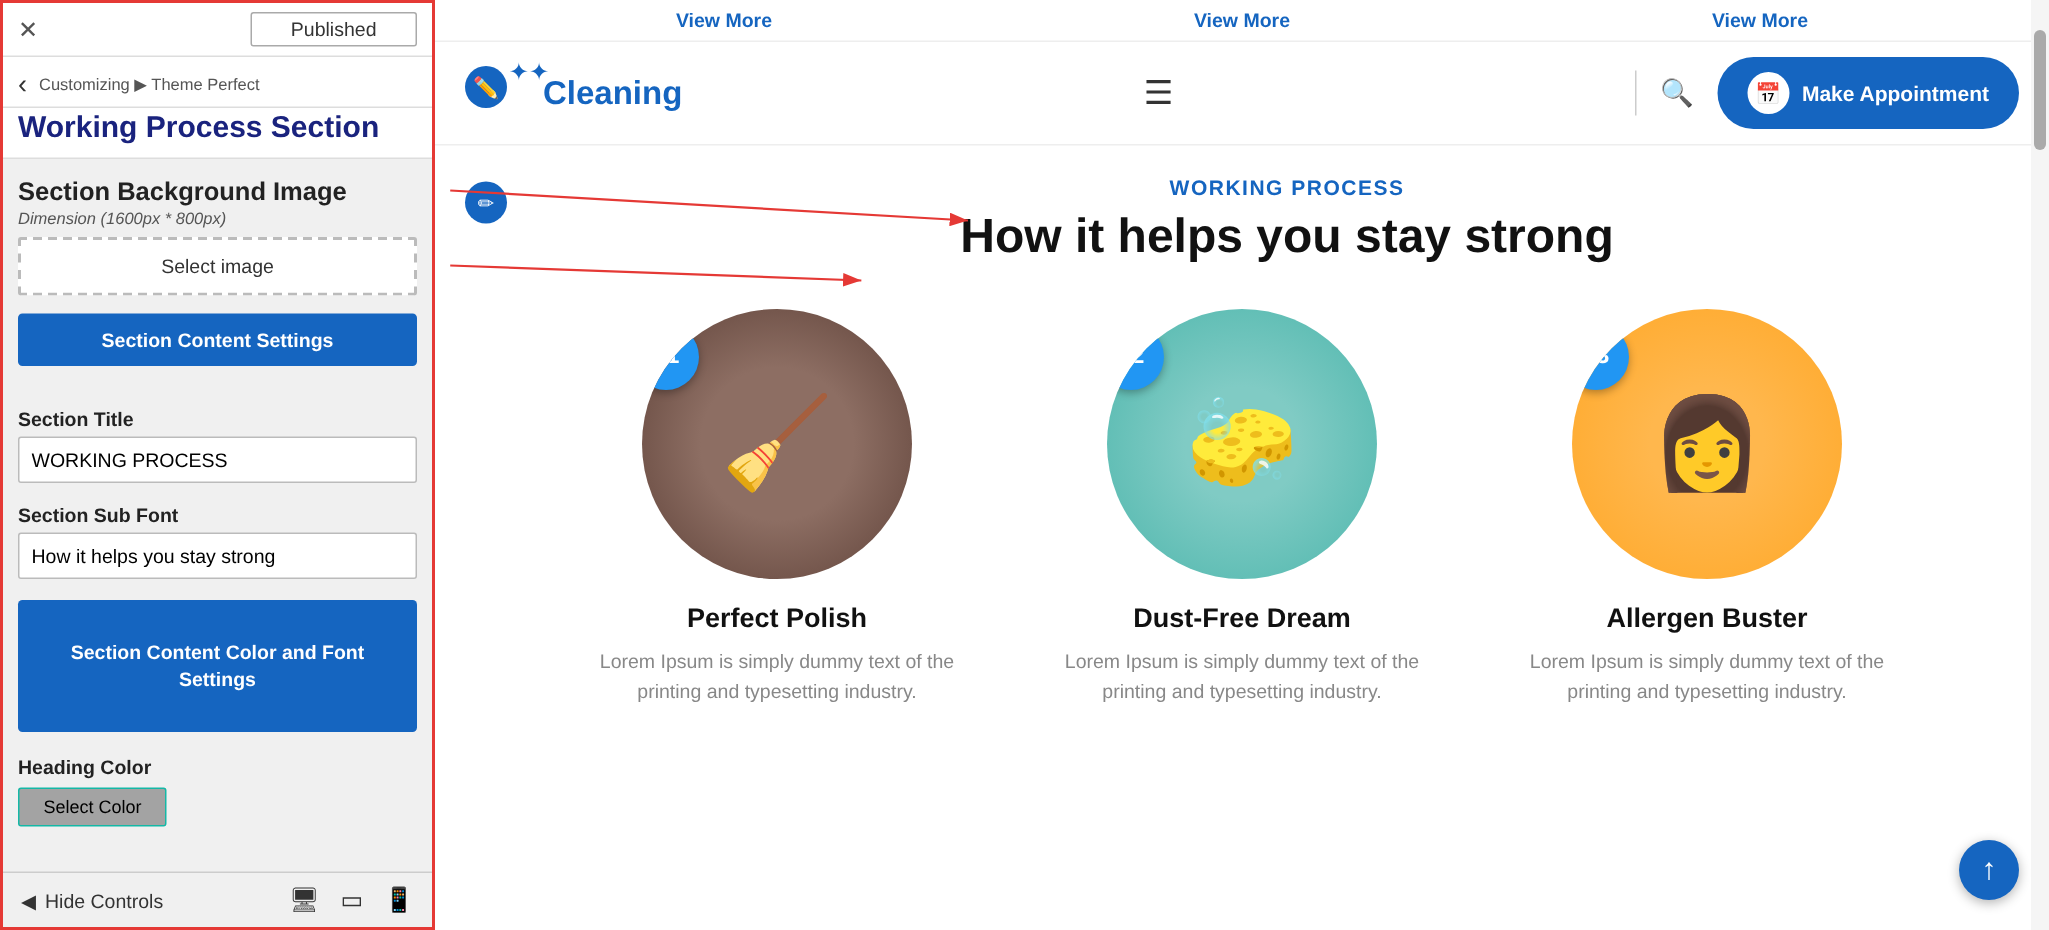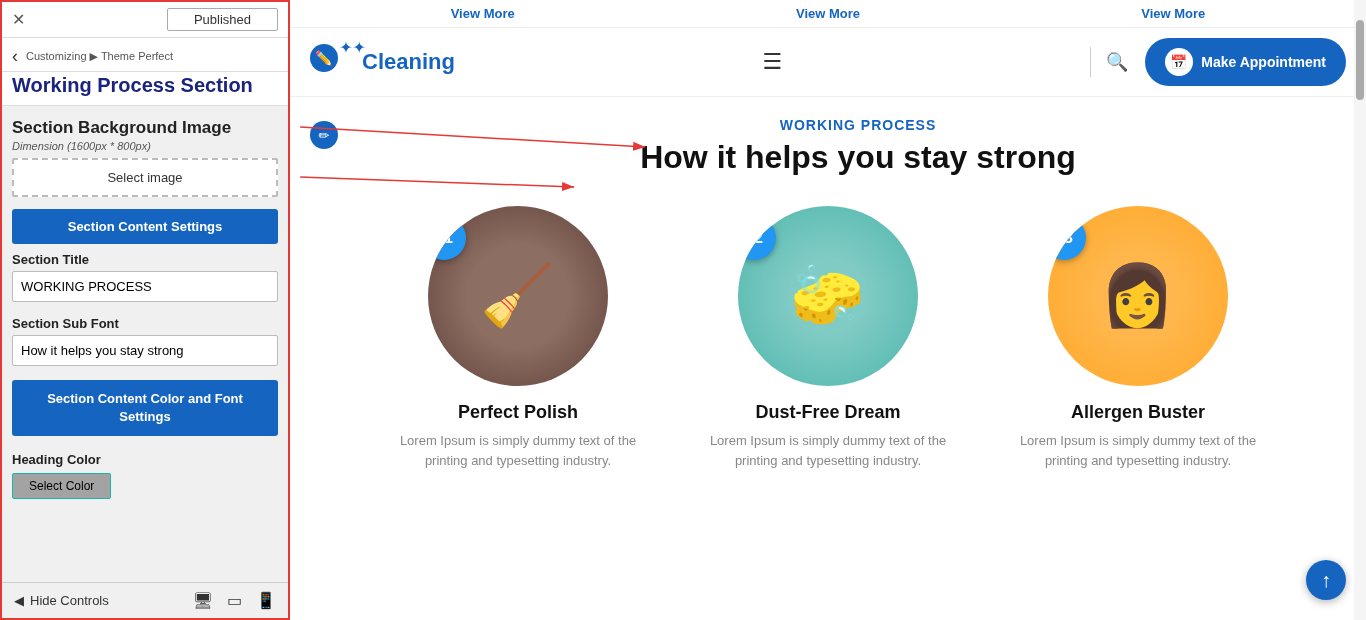--- a/index.html
+++ b/index.html
@@ -100,41 +100,41 @@
       width: 100%;
       padding: 10px;
       text-align: center;
       background: #1565c0;
       color: #fff;
       font-size: 13px;
       font-weight: bold;
       border: none;
       cursor: pointer;
       border-radius: 3px;
-      margin-bottom: 8px;
+      margin-bottom: 28px;
     }
     .field-label {
       font-size: 13px;
       font-weight: bold;
       color: #222;
       margin-bottom: 4px;
     }
     .text-input {
       width: 100%;
       padding: 7px 8px;
       border: 1px solid #bbb;
       font-size: 13px;
       margin-bottom: 14px;
       border-radius: 2px;
       background: #fff;
     }
     .color-and-font-btn {
       display: block;
       width: 100%;
-      padding: 10px;
+      padding: 26px;
       text-align: center;
       background: #1565c0;
       color: #fff;
       font-size: 13px;
       font-weight: bold;
       border: none;
       cursor: pointer;
       border-radius: 3px;
       margin-bottom: 16px;
       line-height: 1.4;

